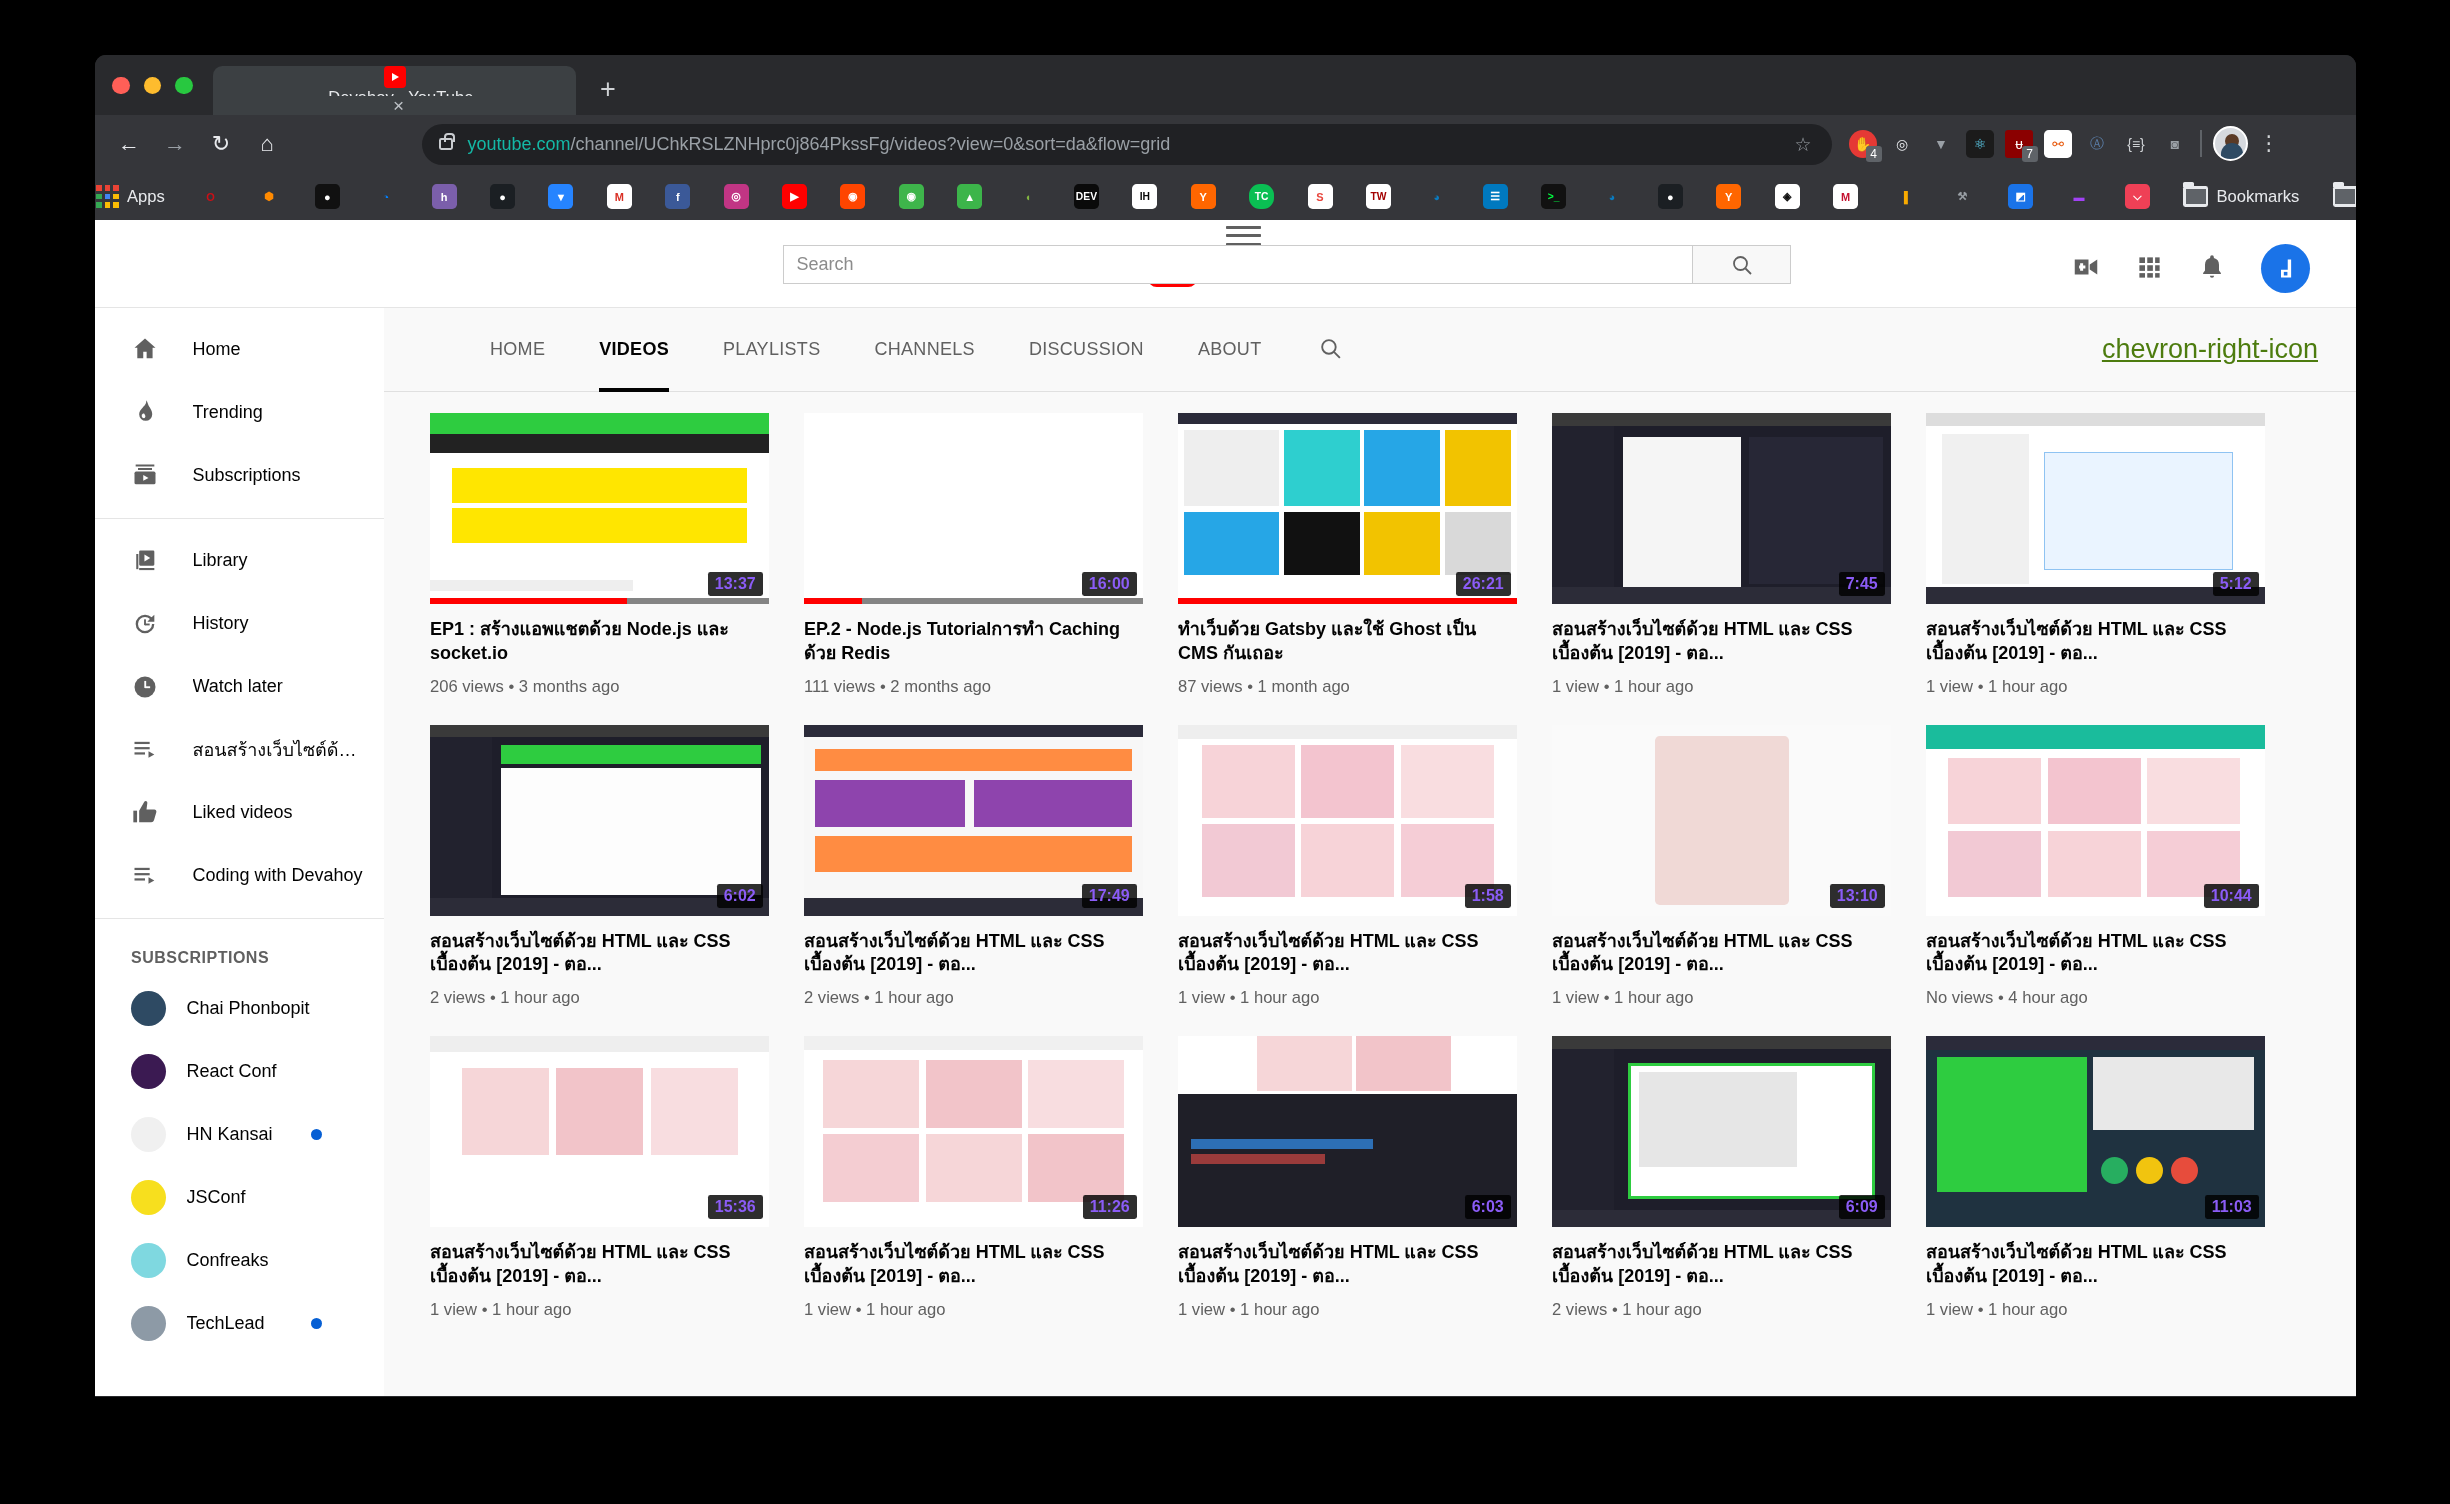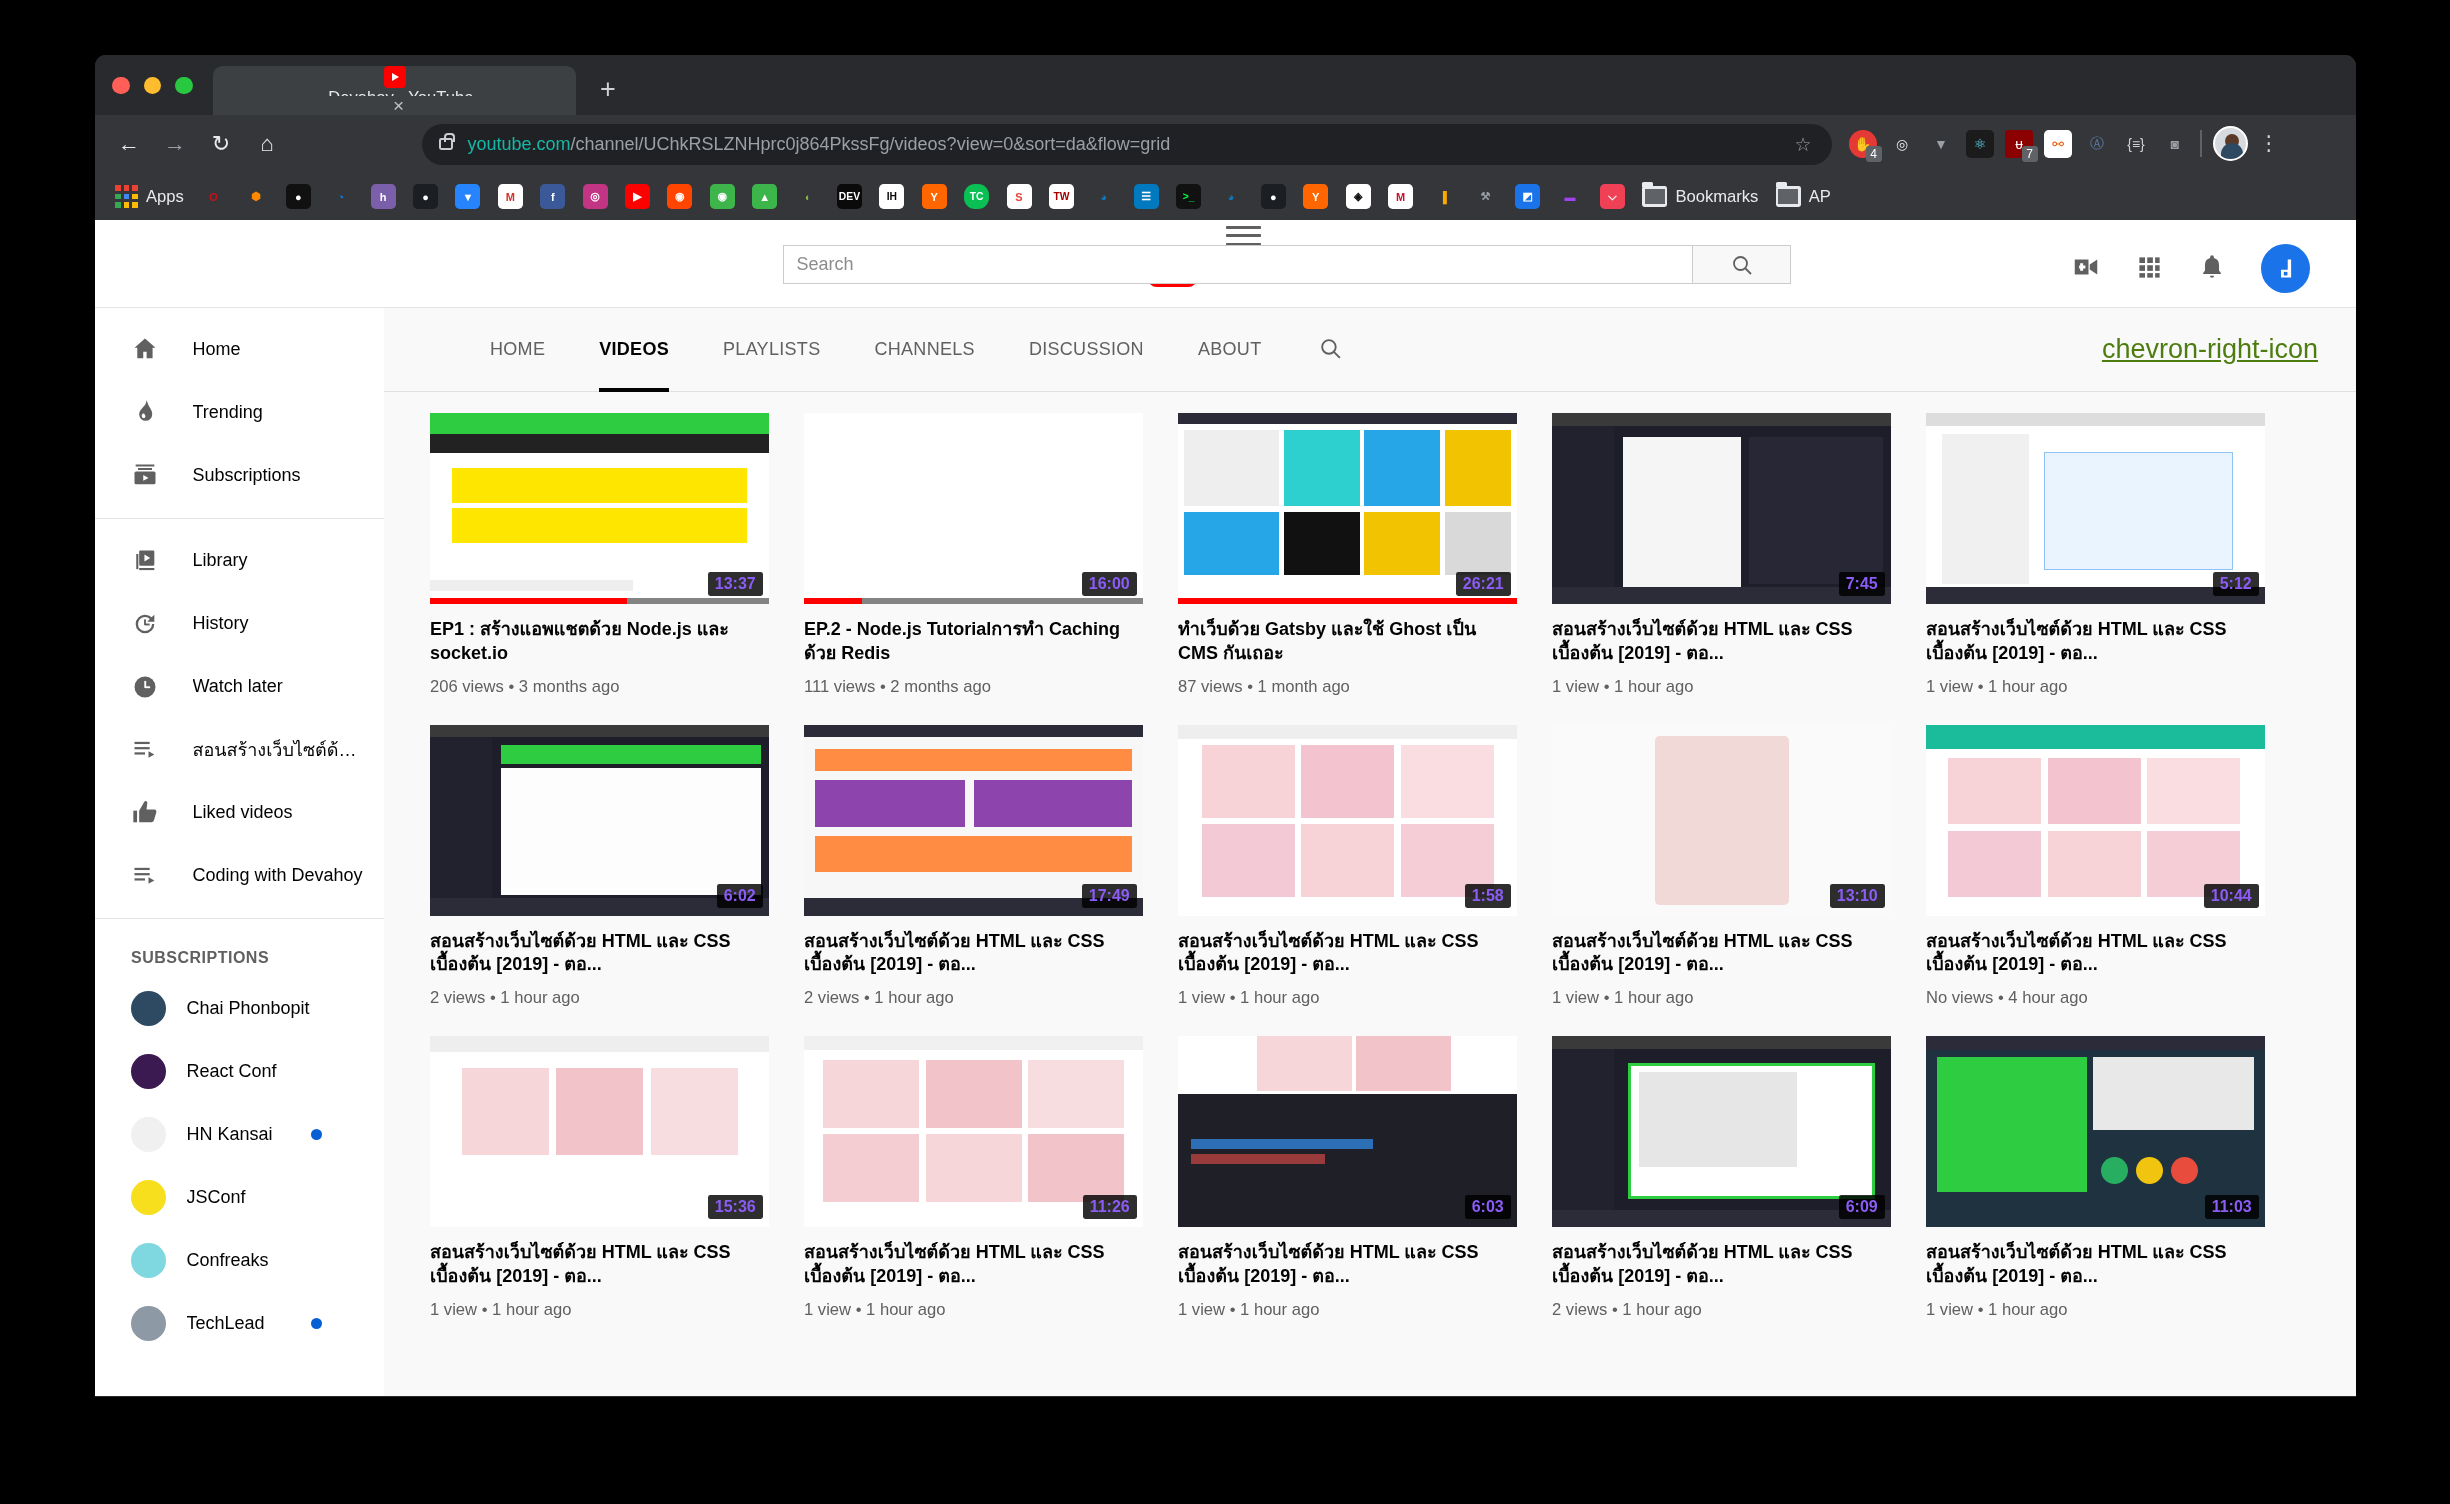--- a/index.html
+++ b/index.html
@@ -81,21 +81,21 @@
     position: absolute; right: -4.7px; bottom: -4.7px;
     background: #5f6368; color: #fff; font-size: 12px;
     border-radius: 3.2px; padding: 0.8px 4.7px; line-height: 1.2;
   }
   .prof-av { width: 35px; height: 35px; border-radius: 50%; background:#d6d9de; border:2.4px solid #fff; overflow:hidden; position:relative; }
   .prof-av::after { content:""; position:absolute; left:6.3px; bottom:0; width:22px; height:16px; background:#2e4a63; border-radius:11px 11px 0 0; }
   .prof-av::before { content:""; position:absolute; left:10.3px; top:5.5px; width:14px; height:14px; background:#5a3a26; border-radius:50%; }
   .kebab { color: #cfd2d5; font-size: 20.5px; letter-spacing: 0; line-height: .7; }
 
   
-  .bookmarks { height: 47px; background: #35363a; display: flex; padding-left: 20px; gap: 0; }
+  .bookmarks { height: 47px; background: #35363a; display: flex; padding-left: 1px; gap: 16px; }
   .bm { display: flex; align-items: center; margin-right: 17.4px; }
   .bm-ico { width: 25px; height: 25px; border-radius: 4.7px; display:flex; align-items:center; justify-content:center; font-size:11px; font-weight:bold; color:#fff; overflow:hidden; }
   .bm-label { color: #e8eaed; font-size: 16.6px; margin-left: 8px; white-space: nowrap; }
   .apps-grid { display: grid; grid-template-columns: repeat(3,5.5px); grid-template-rows: repeat(3,5.5px); gap:3.2px; }
   .apps-grid i { display:block; width:5.5px; height:5.5px; }
   .folder { width: 25px; height: 20.5px; background: #e8eaed; border-radius: 2.4px; position: relative; }
   .folder::before { content:""; position:absolute; top:-4px; left:0; width:11px; height:4.7px; background:#e8eaed; border-radius:1.6px 1.6px 0 0; }
   .folder::after { content:""; position:absolute; inset:3.2px 2.4px 2.4px 2.4px; background:#5f6368; }
 
   

